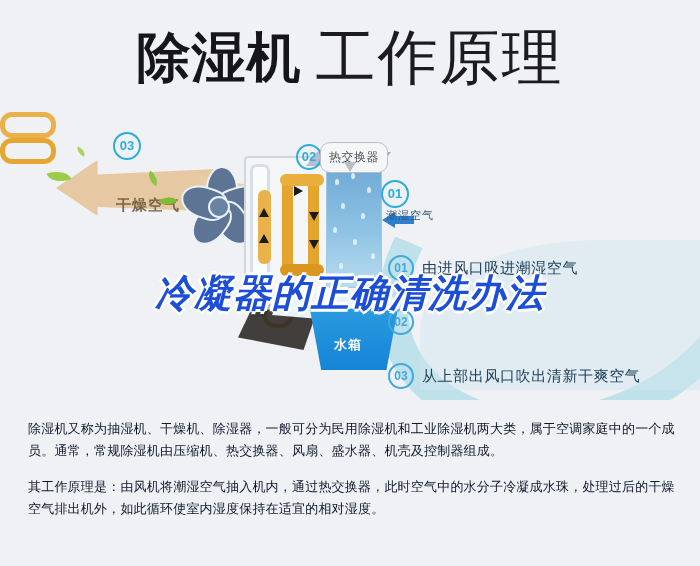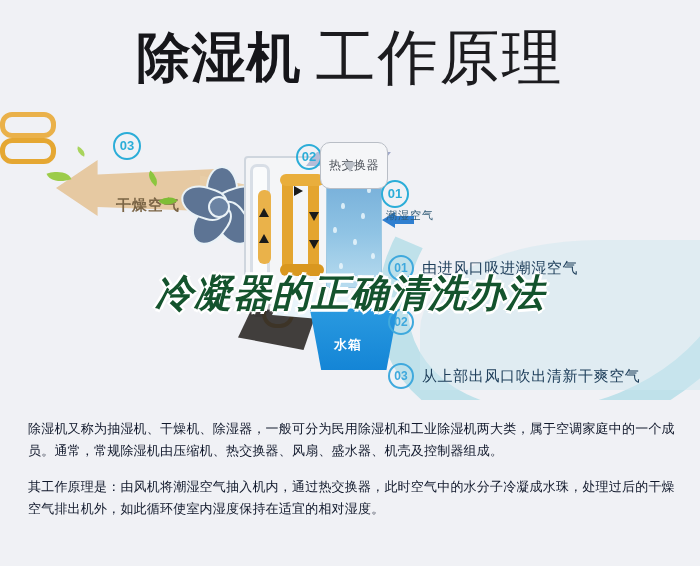--- a/index.html
+++ b/index.html
@@ -344,21 +344,21 @@
   }
   .badge-03 { left: 113px; top: 20px;  width: 24px; height: 24px; line-height: 24px; }
   .badge-02 { left: 296px; top: 32px;  width: 22px; height: 22px; line-height: 22px; }
   .badge-01 { left: 381px; top: 68px;  width: 24px; height: 24px; line-height: 24px; }
 
   
   .callout {
     position: absolute;
     left: 320px;
     top: 30px;
-    padding: 14px 8px;
+    padding: 6px 8px;
     border: 1.5px solid #b9bec6;
     border-radius: 10px;
     background: #f5f6f8;
     font-size: 12px;
     color: #4a4f57;
     letter-spacing: .5px;
     white-space: nowrap;
   }
   .callout-tail {
     position: absolute;
@@ -415,21 +415,21 @@
   
   .overlay-title {
     position: absolute;
     left: 0;
     top: 268px;
     width: 700px;
     text-align: center;
     font-size: 38px;
     font-weight: 700;
     font-style: italic;
-    color: #14532d;
+    color: #1d4ed8;
     letter-spacing: 1px;
     -webkit-text-stroke: 4px #ffffff;
     paint-order: stroke fill;
     text-shadow:
       -1px -1px 0 #fff,  1px -1px 0 #fff,
       -1px  1px 0 #fff,  1px  1px 0 #fff,
       -3px  0   0 #fff,  3px  0   0 #fff,
        0   -3px 0 #fff,  0    3px 0 #fff;
     z-index: 20;
     white-space: nowrap;

